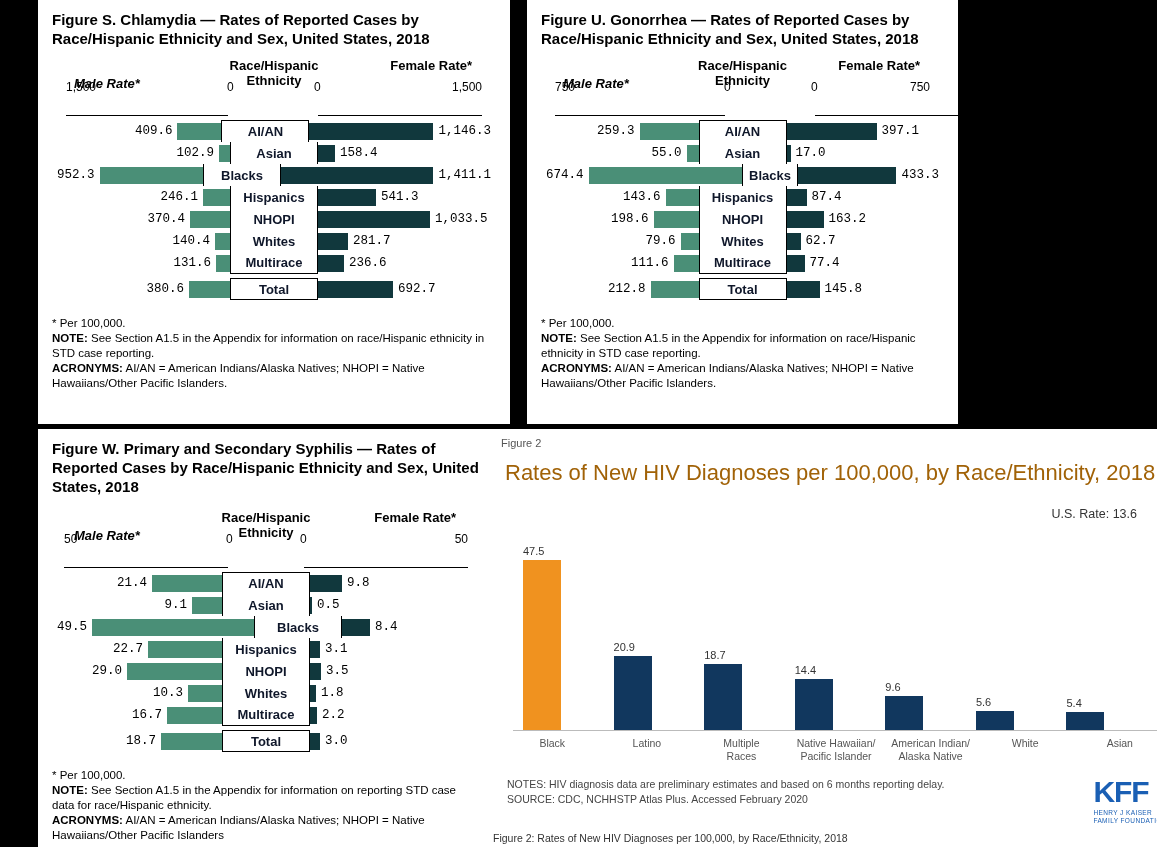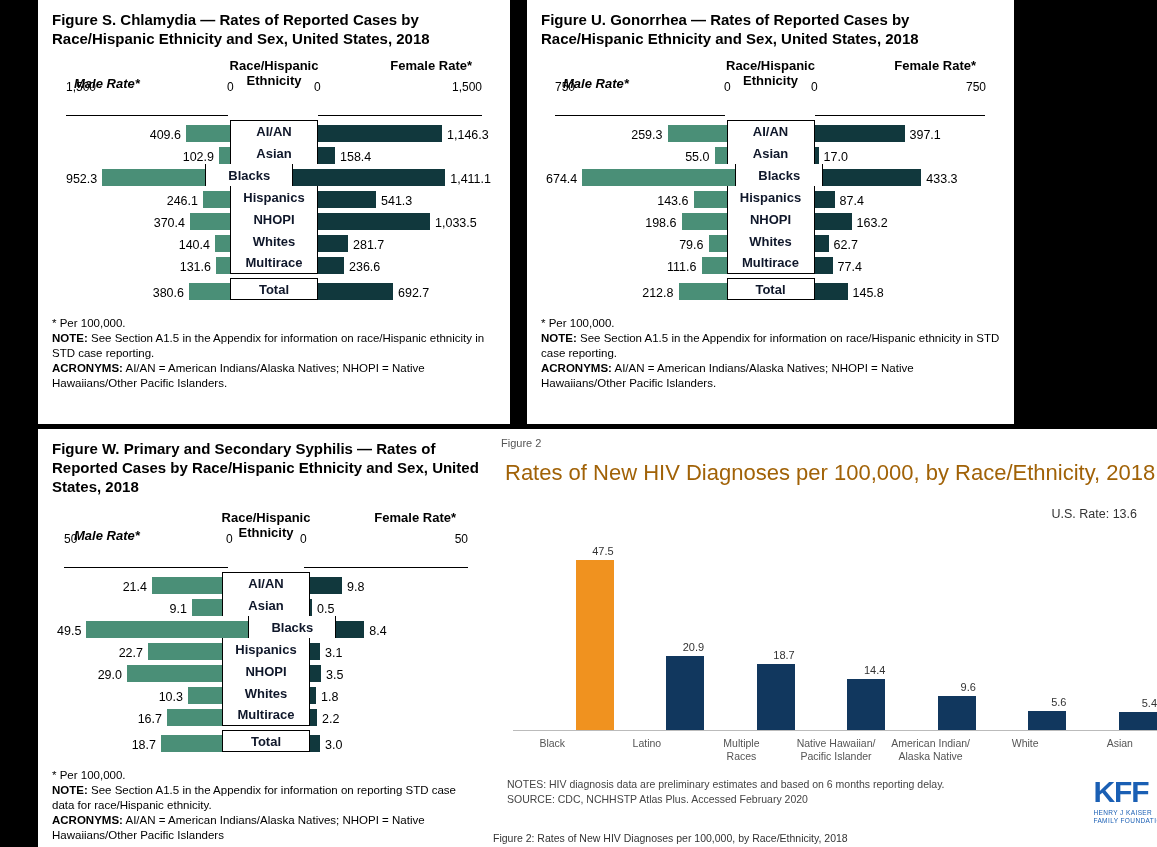--- a/index.html
+++ b/index.html
@@ -16,21 +16,21 @@
   .hdr .lbl{position:absolute;font-weight:bold;font-size:13px;}
   .hdr .male{left:22px;top:18px;font-style:italic;}
   .hdr .center{left:50%;transform:translateX(-50%);top:0;text-align:center;line-height:15px;}
   .hdr .female{right:24px;top:0;}
   .axis{position:absolute;top:22px;font-size:12px;color:#000;}
   .scalewrap{position:relative;height:16px;margin-top:-2px;}
   .rule{position:absolute;height:1px;background:#000;top:13px;}
 
   .rows{margin-top:2px;}
   .row{display:flex;align-items:stretch;height:22px;}
-  .half{flex:1;display:flex;align-items:flex-end;position:relative;}
+  .half{flex:1;display:flex;align-items:center;position:relative;font-family:Liberation Mono, monospace;}
   .half.left{justify-content:flex-end;}
   .half.right{justify-content:flex-start;}
   .bar{height:17px;}
   .bar.m{background:#4a8f77;}
   .bar.f{background:#11383d;}
   .num{font-size:12.5px;color:#000;padding:0 5px;white-space:nowrap;}
   .cat{width:86px;text-align:center;font-size:13px;font-weight:bold;color:#0f172a;
        border-left:1px solid #000;border-right:1px solid #000;display:flex;
        align-items:center;justify-content:center;}
   .row.first .cat{border-top:1px solid #000;}
@@ -41,21 +41,21 @@
   .notes{font-size:11.5px;line-height:15px;color:#000;margin-top:16px;}
   .notes b{font-weight:bold;}
 
   
   .kff{background:#fff;}
   .kff-figlabel{font-size:11px;color:#555;padding:8px 0 0 14px;}
   .kff-title{font-size:22px;line-height:28px;color:#a16207;padding:10px 20px 0 18px;font-weight:normal;}
   .kff-plot{position:relative;margin:14px 18px 0 18px;height:230px;}
   .usrate{position:absolute;right:30px;top:6px;font-size:12.5px;color:#333;}
   .bars{position:absolute;left:18px;right:10px;bottom:0;top:18px;display:flex;align-items:flex-end;}
-  .bcol{flex:1;display:flex;flex-direction:column;align-items:flex-end;justify-content:flex-end;height:100%;}
+  .bcol{flex:1;display:flex;flex-direction:column;align-items:flex-start;justify-content:flex-end;height:100%;}
   .bval{font-size:11px;color:#333;margin-bottom:3px;}
   .brect{width:38px;background:#11375e;}
   .brect.hl{background:#f0921f;}
   .axisline{position:absolute;left:8px;right:4px;bottom:0;height:1px;background:#bbb;}
   .xlabels{position:relative;margin:6px 18px 0 18px;display:flex;}
   .xl{flex:1;text-align:center;font-size:10.5px;color:#555;line-height:13px;}
   .kff-notes{position:absolute;left:20px;bottom:40px;font-size:10.5px;color:#444;line-height:15px;}
   .kff-logo{position:absolute;right:18px;bottom:22px;text-align:left;}
   .kff-logo .big{font-size:30px;font-weight:bold;color:#1a5fb4;letter-spacing:-1px;}
   .kff-logo .small{font-size:6.5px;color:#1a5fb4;letter-spacing:.4px;line-height:8px;}
@@ -181,21 +181,21 @@
         </div>
       </div>
 
     <div class="notes">
       <div>* Per 100,000.</div>
       <div><b>NOTE:</b><span> See Section A1.5 in the Appendix for information on race/Hispanic ethnicity in STD case reporting.</span></div>
       <div><b>ACRONYMS:</b><span> AI/AN = American Indians/Alaska Natives; NHOPI = Native Hawaiians/Other Pacific Islanders.</span></div>
     </div>
   </div>
 
-  <div class="panel std" style="left:489px;top:0;width:487px;height:424px;">
+  <div class="panel std" style="left:489px;top:0;width:431px;height:424px;">
     <div class="p-title">Figure U. Gonorrhea — Rates of Reported Cases by Race/Hispanic Ethnicity and Sex, United States, 2018</div>
 
     <div class="hdr">
       <div class="lbl male">Male Rate*</div>
       <div class="lbl center">
         <span>Race/Hispanic</span><br>
         <span>Ethnicity</span>
       </div>
       <div class="lbl female">Female Rate*</div>
 

